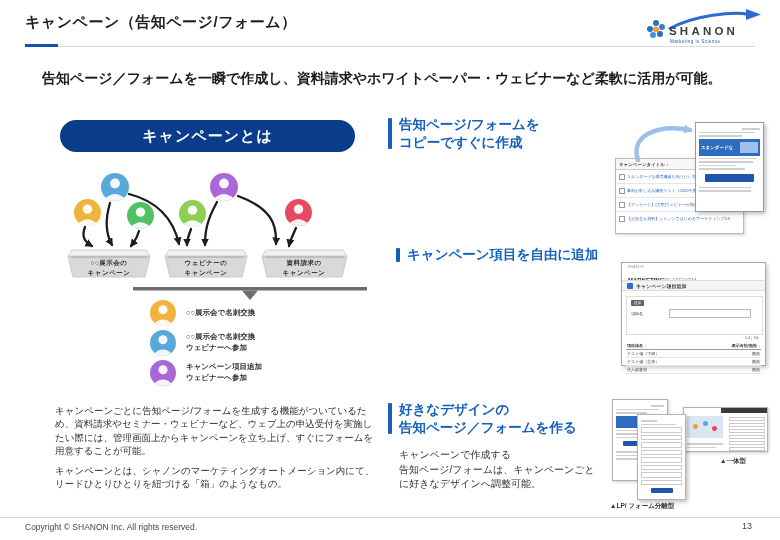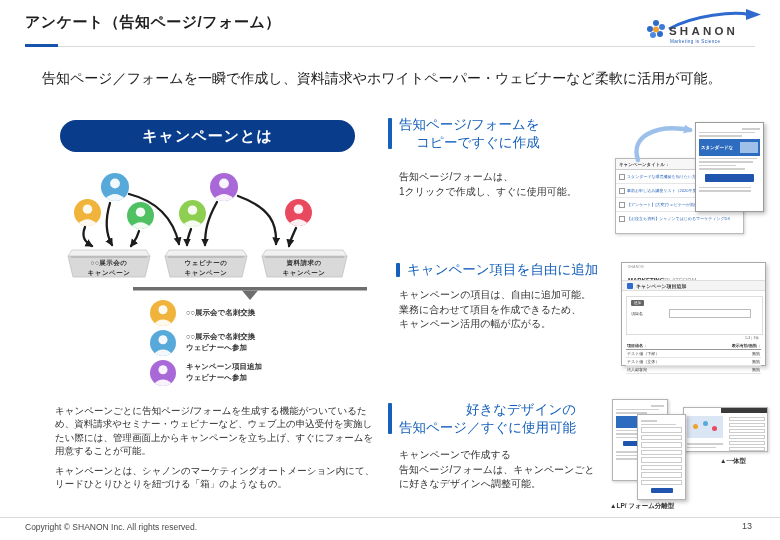--- a/index.html
+++ b/index.html
@@ -4,37 +4,37 @@
 <style>
   html,body{margin:0;padding:0;background:#fff;}
   body{font-family:"Liberation Sans","DejaVu Sans",sans-serif;}
   .slide{position:relative;width:780px;height:540px;background:#fff;overflow:hidden;}
   .abs{position:absolute;}
   
   .title{left:25px;top:13px;font-size:15px;font-weight:700;color:#1f1f1f;letter-spacing:.5px;}
   .rule-gray{left:25px;top:46px;width:730px;height:1px;background:#d9d9d9;}
   .rule-blue{left:25px;top:44px;width:33px;height:3px;background:#1553ad;}
   
-  .lead{left:42px;top:70px;width:720px;font-size:14px;font-weight:400;color:#1c1c1c;}
+  .lead{left:42px;top:70px;width:720px;font-size:14px;font-weight:700;color:#1c1c1c;}
   
   .badge{left:60px;top:120px;width:295px;height:32px;border-radius:17px;
          display:flex;align-items:center;justify-content:center;
          color:#fff;font-size:15px;font-weight:700;letter-spacing:1px;}
   
   .diagram-svg{left:55px;top:158px;}
   .av{border-radius:50%;display:flex;align-items:flex-end;justify-content:center;overflow:hidden;}
   .box-label{font-size:6.5px;font-weight:700;color:#333;text-align:center;white-space:pre-line;line-height:1.5;letter-spacing:.5px;}
   .tl-row{display:flex;align-items:center;gap:10px;height:28px;}
   .tl-label{font-size:7.5px;font-weight:700;color:#333;white-space:pre-line;line-height:1.45;}
   .paras{left:55px;top:404px;width:322px;font-size:9.5px;color:#2e2e2e;line-height:1.4;}
   .paras p{margin:0 0 7px 0;}
   
   .sec-head{display:flex;gap:7px;}
   .sec-bar{width:4px;background:#1560bb;border-radius:1px;margin:2px 0;}
-  .sec-title{font-size:13.5px;font-weight:400;color:#1560bb;white-space:pre-line;line-height:1.3;text-align:right;}
+  .sec-title{font-size:13.5px;font-weight:700;color:#1560bb;white-space:pre-line;line-height:1.3;}
   .sec-body{font-size:10px;color:#333;white-space:pre-line;line-height:1.45;}
   
   .t1{left:612px;top:112px;width:163px;height:132px;}
   .t1-list{left:3px;top:46px;width:127px;height:74px;background:#fff;border:1px solid #b9b9b9;
            box-shadow:1px 1px 3px rgba(0,0,0,.18);z-index:1;}
   .t1-list-head{height:10px;border-bottom:1px solid #ccc;background:#f7f7f7;
                 font-size:4.5px;font-weight:700;color:#444;display:flex;align-items:center;padding:0 3px;}
   .t1-row{height:13px;border-bottom:1px solid #e6e6e6;display:flex;align-items:center;gap:2px;padding:0 3px;overflow:hidden;}
   .t1-chk{width:4px;height:4px;border:1px solid #999;background:#fff;flex:0 0 auto;}
   .t1-link{font-size:4px;color:#2a66b8;white-space:nowrap;overflow:hidden;}
@@ -84,21 +84,21 @@
   
   .foot-line{left:0;top:517px;width:780px;height:1px;background:#d9d9d9;}
   .copyright{left:25px;top:522px;font-size:8.5px;color:#474747;}
   .pageno{left:742px;top:521px;font-size:9px;color:#474747;}
 </style>
 </head>
 <body>
 
 <div class="slide">
 
-  <div class="abs title">アンケート（告知ページ/フォーム）</div>
+  <div class="abs title">キャンペーン（告知ページ/フォーム）</div>
   <div class="abs rule-gray"></div>
   <div class="abs rule-blue"></div>
 
   <div class="abs" style="left:645px;top:8px;">
     <svg width="122" height="38" viewBox="0 0 122 38">
       <g>
         <circle cx="11" cy="15" r="3" fill="#2f6ace"></circle>
         <circle cx="17" cy="19" r="3" fill="#3c7bd9"></circle>
         <circle cx="15" cy="26" r="3" fill="#2f6ace"></circle>
         <circle cx="8" cy="27" r="3" fill="#4e8ae0"></circle>
@@ -237,22 +237,20 @@
   <div class="abs paras">
     <p>キャンペーンごとに告知ページ/フォームを生成する機能がついているため、資料請求やセミナー・ウェビナーなど、ウェブ上の申込受付を実施したい際には、管理画面上からキャンペーンを立ち上げ、すぐにフォームを用意することが可能。</p>
     <p>キャンペーンとは、シャノンのマーケティングオートメーション内にて、リードひとりひとりを紐づける「箱」のようなもの。</p>
   </div>
 
   <div class="abs sec-head" style="left:388px;top:116px;">
     <div class="sec-bar"></div>
     <div class="sec-title">告知ページ/フォームを
 コピーですぐに作成</div>
   </div>
-  <div class="abs sec-body" style="left:399px;top:170px;">告知ページ/フォームは、
-1クリックで作成し、すぐに使用可能。</div>
 
   <div class="abs t1">
     <div class="abs t1-list">
       <div class="t1-list-head">キャンペーンタイトル ↓</div>
       <div class="t1-row">
         <span class="t1-chk"></span>
         <span class="t1-link">スタンダードな環境構築を知りたい方向け A-Sty...</span>
       </div>
       <div class="t1-row">
         <span class="t1-chk"></span>
@@ -286,27 +284,24 @@
     <svg class="abs t1-arrow" width="163" height="132" viewBox="0 0 163 132">
       <defs>
         <marker id="ah2" markerUnits="userSpaceOnUse" markerWidth="12" markerHeight="12" refX="6" refY="4.5" orient="auto">
           <path d="M0,0 L9,4.5 L0,9 Z" fill="#9dc0ea"></path>
         </marker>
       </defs>
       <path d="M26,48 C18,24 44,12 78,18" fill="none" stroke="#9dc0ea" stroke-width="4.5" stroke-linecap="round" marker-end="url(#ah2)"></path>
     </svg>
   </div>
 
-  <div class="abs sec-head" style="left:388px;top:261px;padding-left:8px;">
+  <div class="abs sec-head" style="left:388px;top:246px;padding-left:8px;">
     <div class="sec-bar"></div>
     <div class="sec-title">キャンペーン項目を自由に追加</div>
   </div>
-  <div class="abs sec-body" style="left:399px;top:288px;">キャンペーンの項目は、自由に追加可能。
-業務に合わせて項目を作成できるため、
-キャンペーン活用の幅が広がる。</div>
 
   <div class="abs t2">
     <div class="t2-logo">
       <div class="t2-logo-top">SHANON</div>
       <div><span class="t2-logo-main">MARKETING</span><span class="t2-logo-sub">PLATFORM</span></div>
     </div>
     <div class="t2-bar">
       <span class="t2-bar-icon"></span>
       <span class="t2-bar-title">キャンペーン項目追加</span>
     </div>
@@ -332,21 +327,21 @@
       <div class="t2-tr">
         <span class="t2-td">法人顧客宛</span>
         <span class="t2-td">無効</span>
       </div>
     </div>
   </div>
 
   <div class="abs sec-head" style="left:388px;top:401px;">
     <div class="sec-bar"></div>
     <div class="sec-title">好きなデザインの
-告知ページ／すぐに使用可能</div>
+告知ページ／フォームを作る</div>
   </div>
   <div class="abs sec-body" style="left:399px;top:448px;">キャンペーンで作成する
 告知ページ/フォームは、キャンペーンごと
 に好きなデザインへ調整可能。</div>
 
   <div class="abs t3-back">
     <div class="bar" style="width:28%;margin-left:auto;"></div>
     <div class="bar" style="width:90%;"></div>
     <div class="bar" style="width:65%;"></div>
     <div style="height:12px;background:#2e6cc0;margin:2px 0;"></div>

